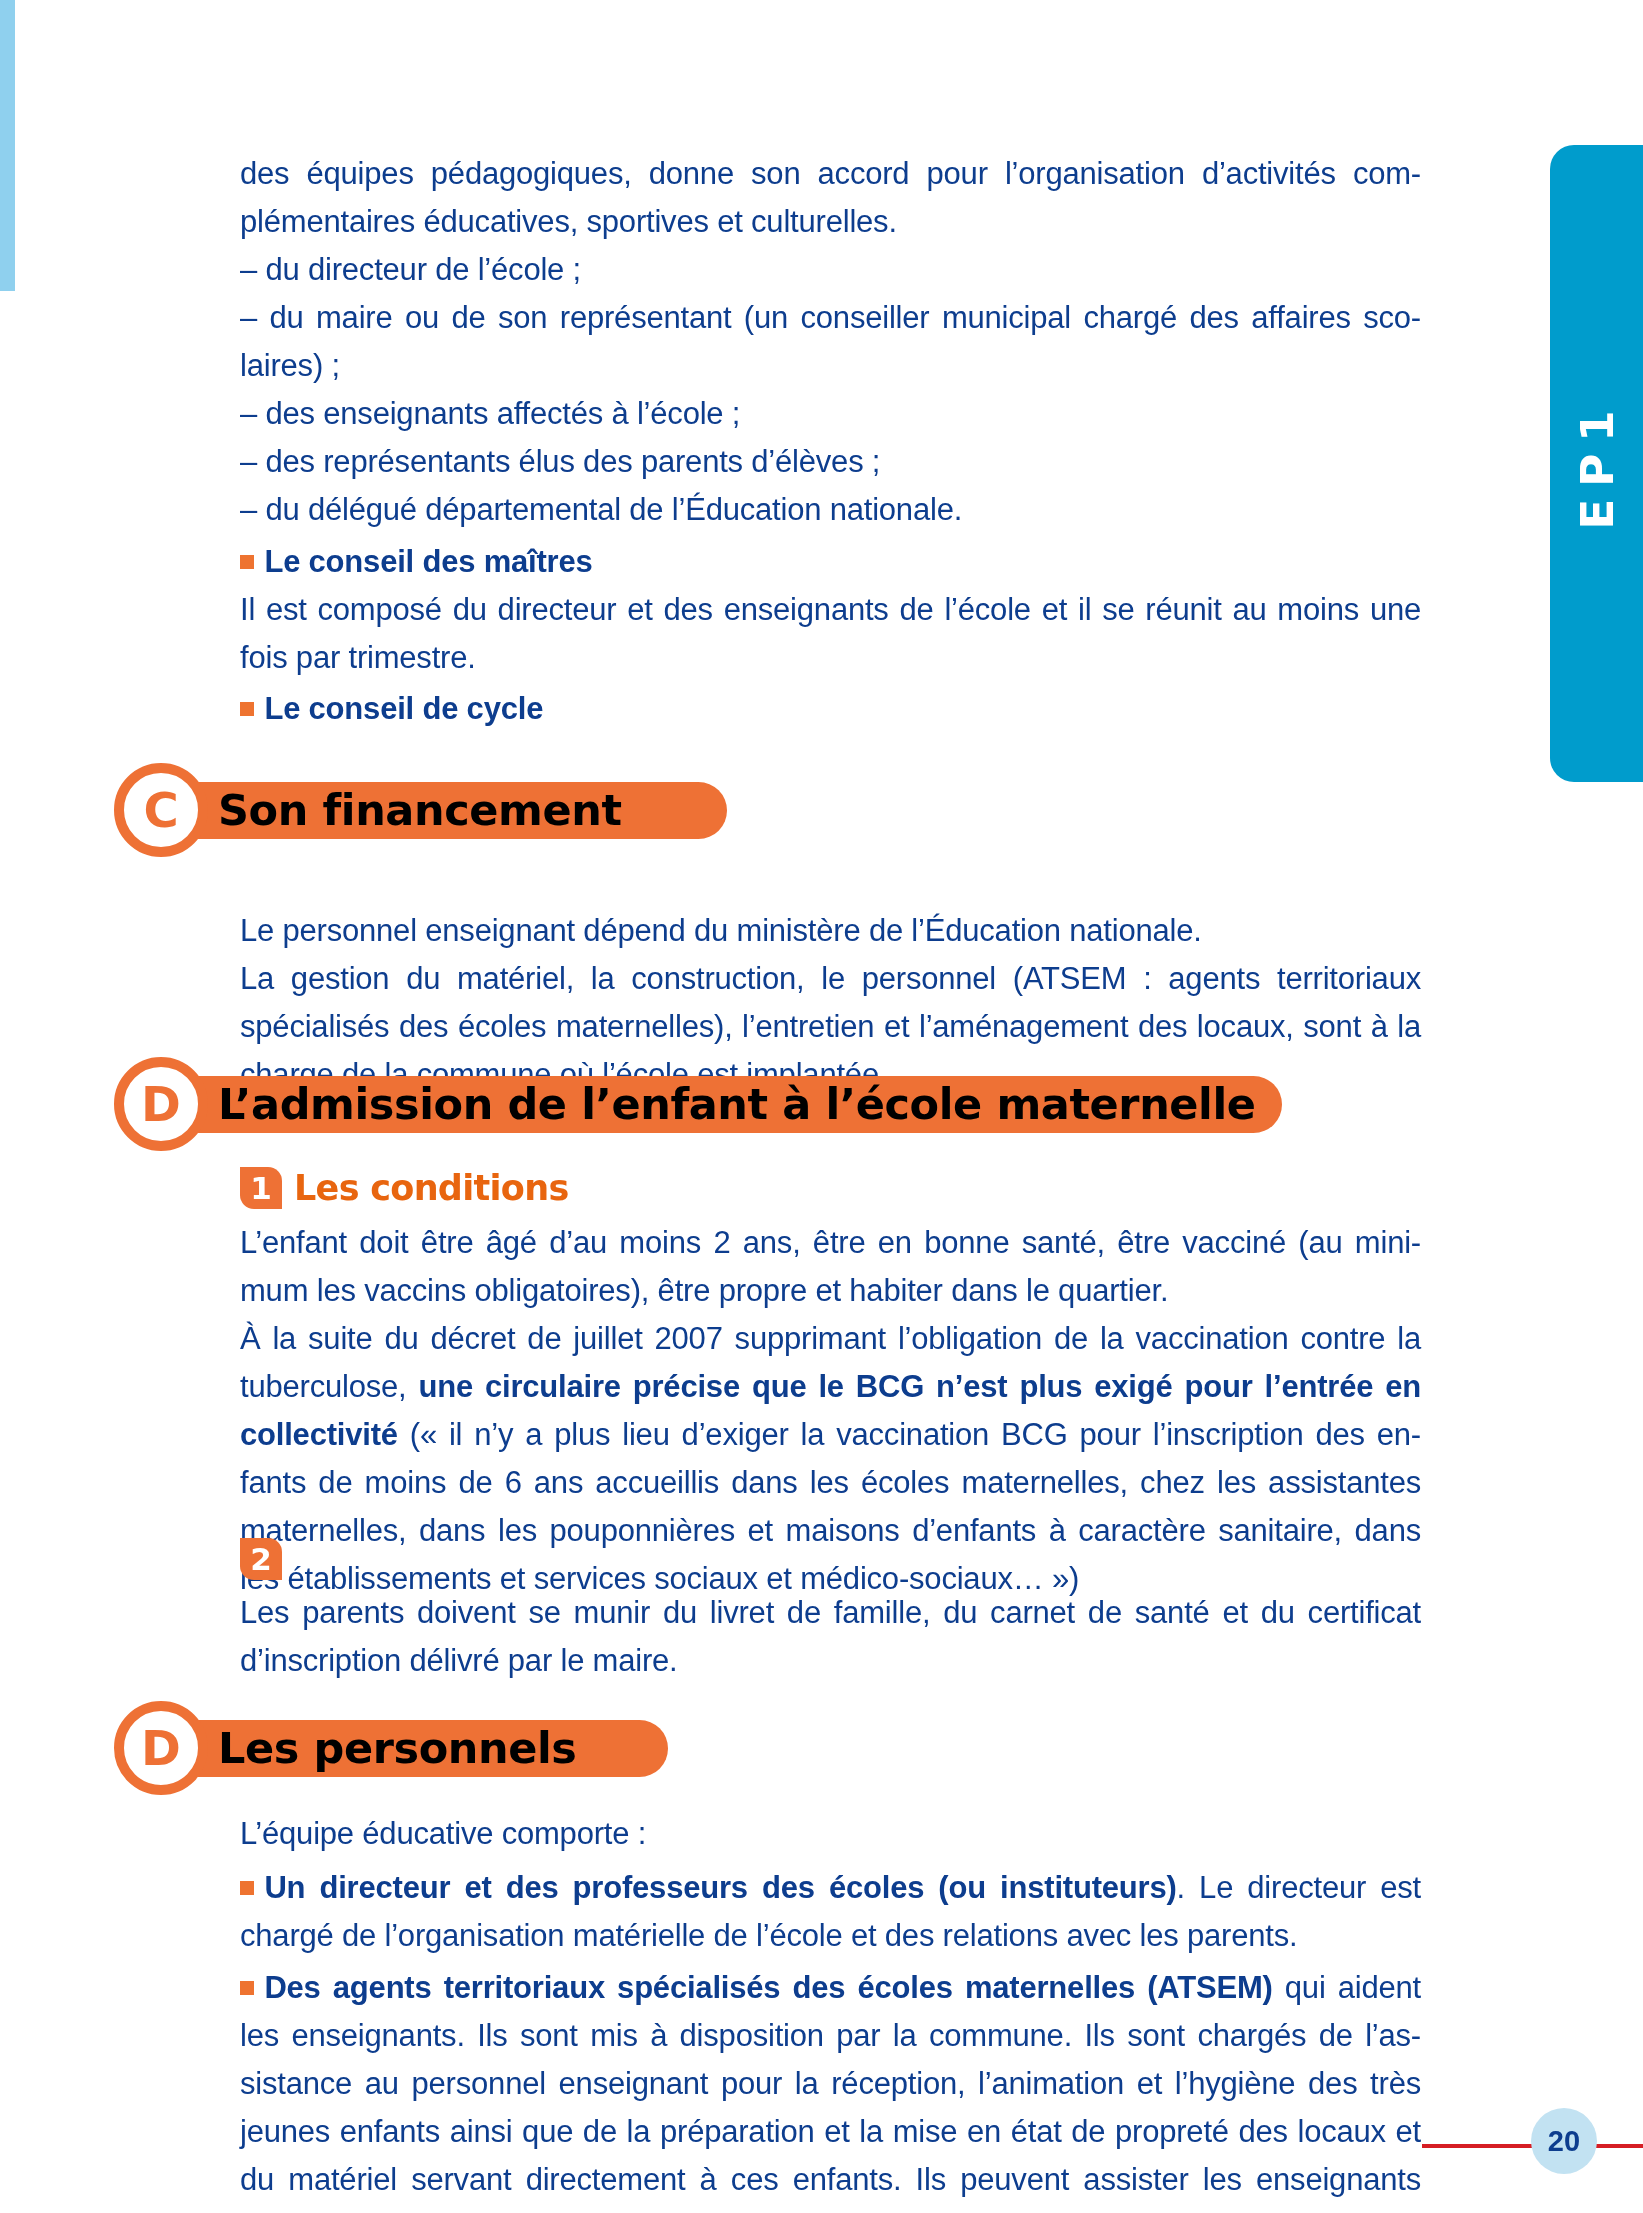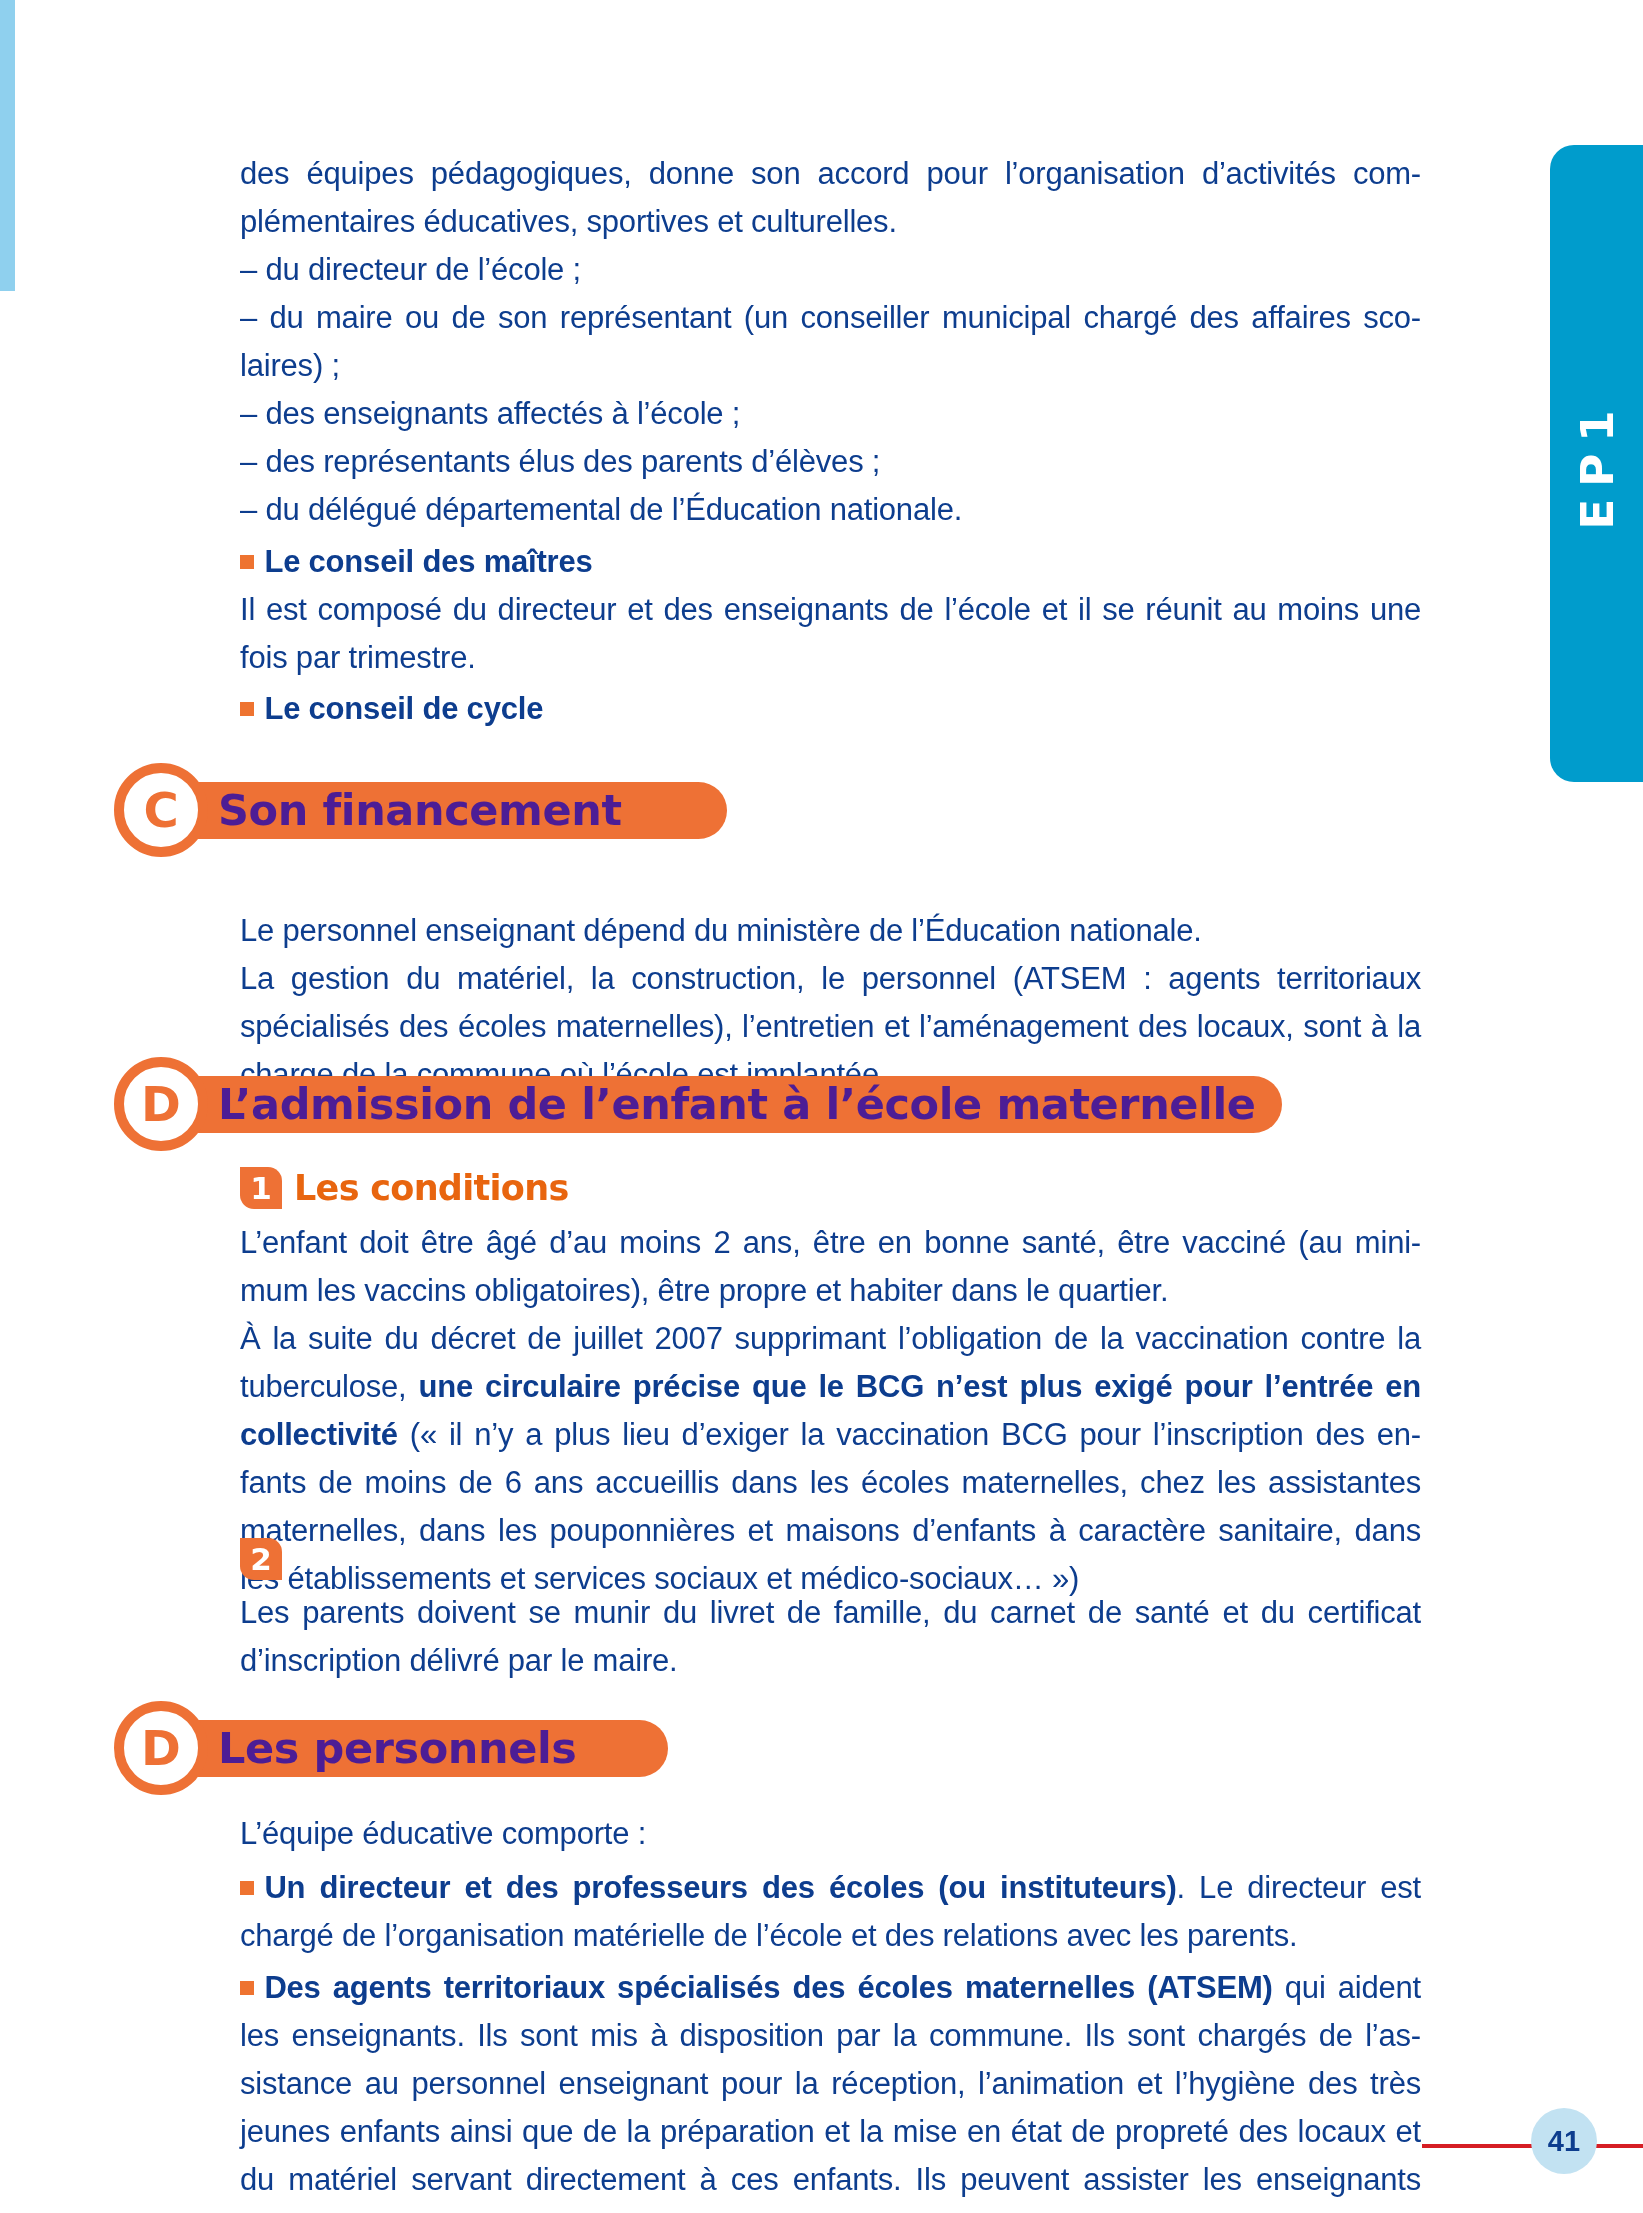--- a/index.html
+++ b/index.html
@@ -31,21 +31,21 @@
     display: inline-block; width: 14px; height: 14px; background: #ee7330;
     margin-right: 10.4px; vertical-align: 2.6px;
   }
   
   .sec {
     position: absolute; height: 95px;
   }
   .sec .pill {
     position: absolute; left: 69px; height: 57px; top: 19px;
     background: #ee7135; border-radius: 0 28.5px 28.5px 0;
-    color: #4c1d95; font-weight: bold; font-size: 43px; line-height: 57px;
+    color: #000000; font-weight: bold; font-size: 43px; line-height: 57px;
     padding-left: 35px; padding-right: 35px; white-space: nowrap;
     font-family: "DejaVu Sans", sans-serif; letter-spacing: -0.4px;
   }
   .sec .circle {
     position: absolute; left: 0; top: 0; width: 74px; height: 74px;
     border: 10.4px solid #ee7135; border-radius: 50%; background: #fff;
     color: #ee7135; font-weight: bold; font-size: 48px; line-height: 74px; text-align: center;
     font-family: "DejaVu Sans", sans-serif;
   }
   .sub {
@@ -128,14 +128,14 @@
   <div class="circle">D</div>
 </div>
 <div class="col" style="top:1810px;">
   <p class="p last">L’équipe éducative comporte :</p>
   <p class="p" style="margin-top:6px;"><span class="sq"></span><b>Un directeur et des professeurs des écoles (ou instituteurs)</b><span>. Le directeur est chargé de l’organisation matérielle de l’école et des relations avec les parents.</span></p>
   <p class="p" style="margin-top:3.5px;"><span class="sq"></span><b>Des agents territoriaux spécialisés des écoles maternelles (ATSEM)</b><span> qui aident les enseignants. Ils sont mis à disposition par la commune. Ils sont chargés de l’as-sistance au personnel enseignant pour la réception, l’animation et l’hygiène des très jeunes enfants ainsi que de la préparation et la mise en état de propreté des locaux et du matériel servant directement à ces enfants. Ils peuvent assister les enseignants dans les classes ou établissements qui accueillent des enfants handicapés.</span></p>
 </div>
 
 <div class="footer-line"></div>
 <div class="page-circle"></div>
-<div class="page-num">41</div>
+<div class="page-num">20</div>
 
 
 </body></html>

